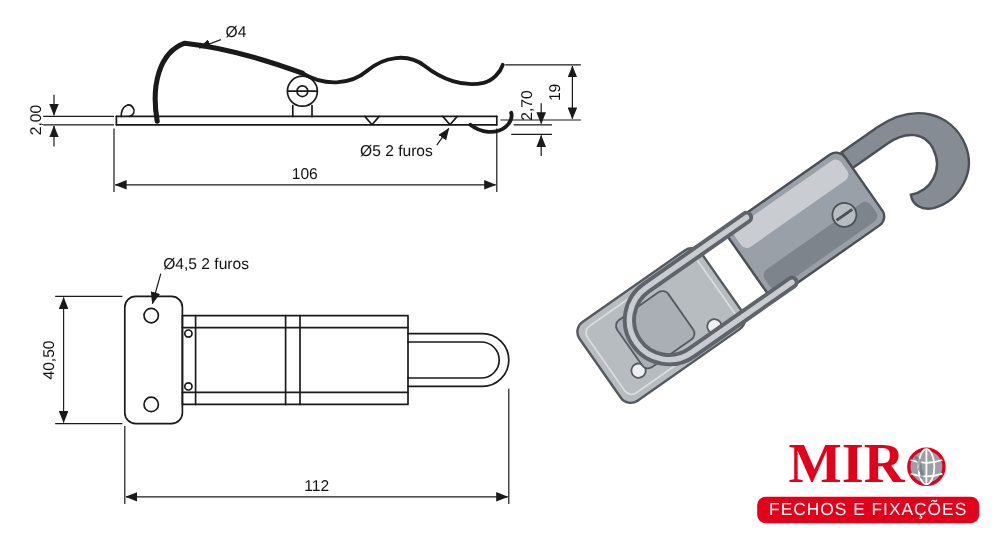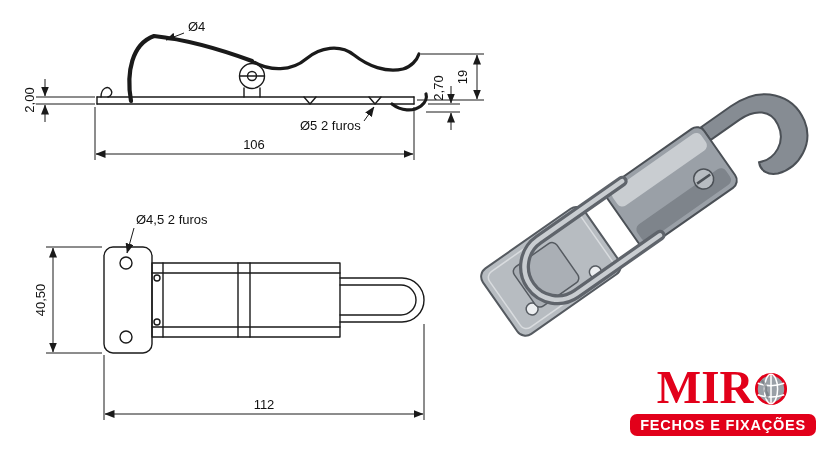--- a/index.html
+++ b/index.html
@@ -17,21 +17,21 @@
   
   .logo{position:absolute;right:14px;bottom:14px;text-align:center;margin-left:40px;}
   .brand-row{
     display:flex;align-items:flex-end;justify-content:center;
     font-family:"Liberation Serif", serif;font-weight:bold;
     font-size:47px;line-height:1;color:#e2001a;letter-spacing:0px;
   }
   .brand-row .globe{width:34px;height:34px;margin:0 1px 5px 1px;}
   .tagline{
     margin-top:3px;background:#e2001a;color:#ffffff;
-    font-family:"Liberation Sans", sans-serif;font-weight:bold;
+    font-family:"Liberation Sans", sans-serif;font-weight:normal;
     font-size:14.5px;letter-spacing:0.8px;padding:3px 10px;border-radius:7px;
     white-space:nowrap;
   }
 </style>
 </head>
 <body>
 
 <div class="stage">
 
 <svg class="sheet" width="830" height="450" viewBox="0 0 830 450">

